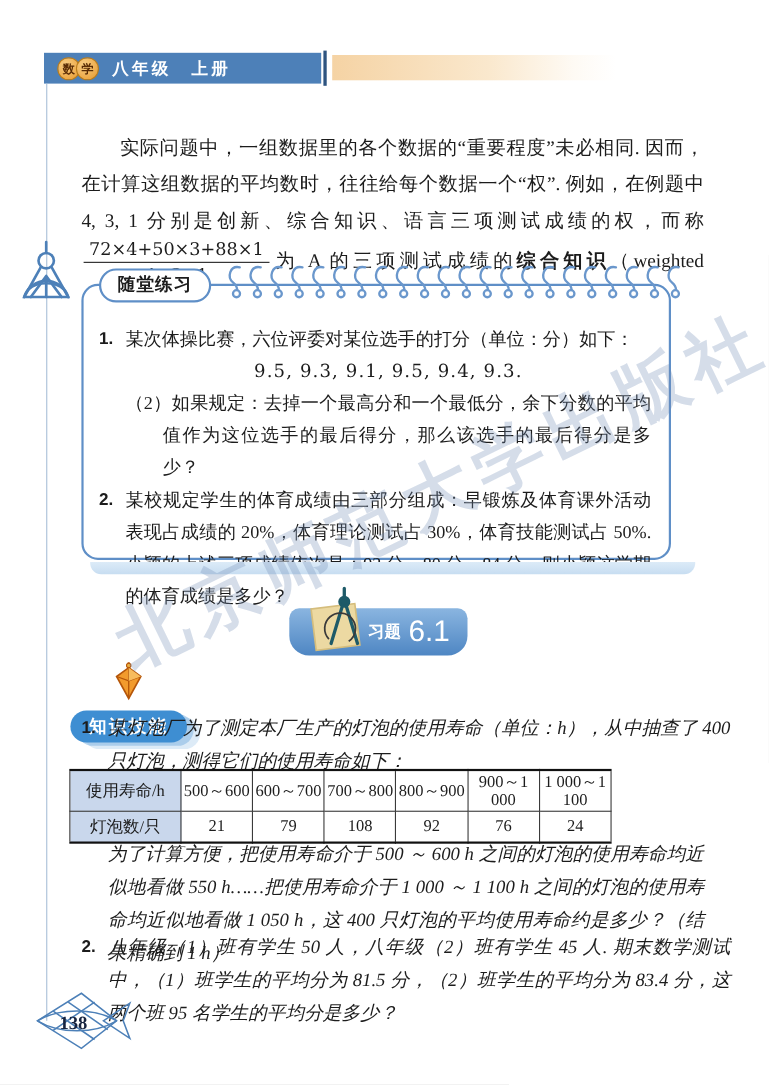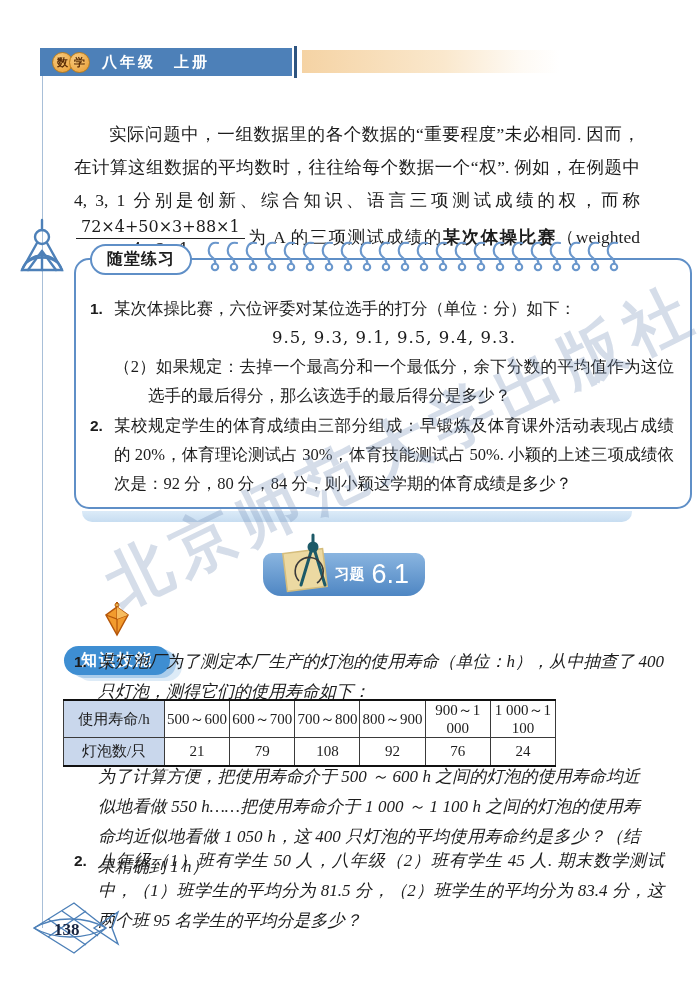--- a/index.html
+++ b/index.html
@@ -46,21 +46,21 @@
   }
   .frac .num{display:block; border-bottom:1.5px solid #222; padding:0 5px 1px;}
   .frac .den{display:block; padding-top:1px;}
   .intro b{font-weight:bold;}
 
   
   .margin-compass{position:absolute; left:14px; top:218px;}
 
   
   .practice-box{
-    position:absolute; left:74px; top:258px; width:618px; height:251px;
+    position:absolute; left:74px; top:258px; width:536px; height:251px;
     border:2px solid #5f8fc7; border-radius:15px; box-sizing:border-box;
     background:#ffffff;
   }
   .practice-label{
     position:absolute; top:-16px; left:14px; background:#ffffff;
     border:2px solid #5f8fc7; border-radius:16px; padding:3px 15px;
     font-weight:bold; font-size:16px; color:#1c1c1c;
     font-family:"Liberation Sans", sans-serif; letter-spacing:1px;
   }
   .spirals{position:absolute; top:-22px; left:128px;}
@@ -160,21 +160,21 @@
     <g fill="none" stroke="#4d80b8" stroke-width="2.4" stroke-linecap="round">
       <line x1="28" y1="2" x2="28" y2="12"></line>
       <circle cx="28" cy="19" r="7"></circle>
       <path d="M 23 25 L 8 52 M 33 25 L 48 52"></path>
       <path d="M 8 52 A 21 21 0 0 1 48 52 Z"></path>
       <path d="M 28 33 L 14 52 M 28 33 L 28 52 M 28 33 L 42 52"></path>
       <path d="M 12 45 A 19 12 0 0 1 44 45"></path>
     </g>
   </svg>
 
-  <p class="intro"><span>实际问题中，一组数据里的各个数据的“重要程度”未必相同. 因而，在计算这组数据的平均数时，往往给每个数据一个“权”. 例如，在例题中 4, 3, 1 分别是创新、综合知识、语言三项测试成绩的权，而称</span><span class="frac"><span class="num">72×4+50×3+88×1</span><span class="den">4+3+1</span></span><span>为 A 的三项测试成绩的</span><b>某次体操比赛</b><span>（weighted mean）.</span></p>
+  <p class="intro"><span>实际问题中，一组数据里的各个数据的“重要程度”未必相同. 因而，在计算这组数据的平均数时，往往给每个数据一个“权”. 例如，在例题中 4, 3, 1 分别是创新、综合知识、语言三项测试成绩的权，而称</span><span class="frac"><span class="num">72×4+50×3+88×1</span><span class="den">4+3+1</span></span><span>为 A 的三项测试成绩的</span><b>综合知识</b><span>（weighted mean）.</span></p>
 
   <div class="practice-box">
     <span class="practice-label">随堂练习</span>
     <svg class="spirals" width="440" height="44" viewBox="0 0 440 44">
       <defs>
         <g id="ring" fill="none" stroke="#6a97cc" stroke-width="2.1" stroke-linecap="round">
           <path d="M14 5 C5 3 2 14 8 19 C10.5 21 11.5 23 11.5 25.5"></path>
           <circle cx="11" cy="29" r="3.2"></circle>
         </g>
       </defs>

